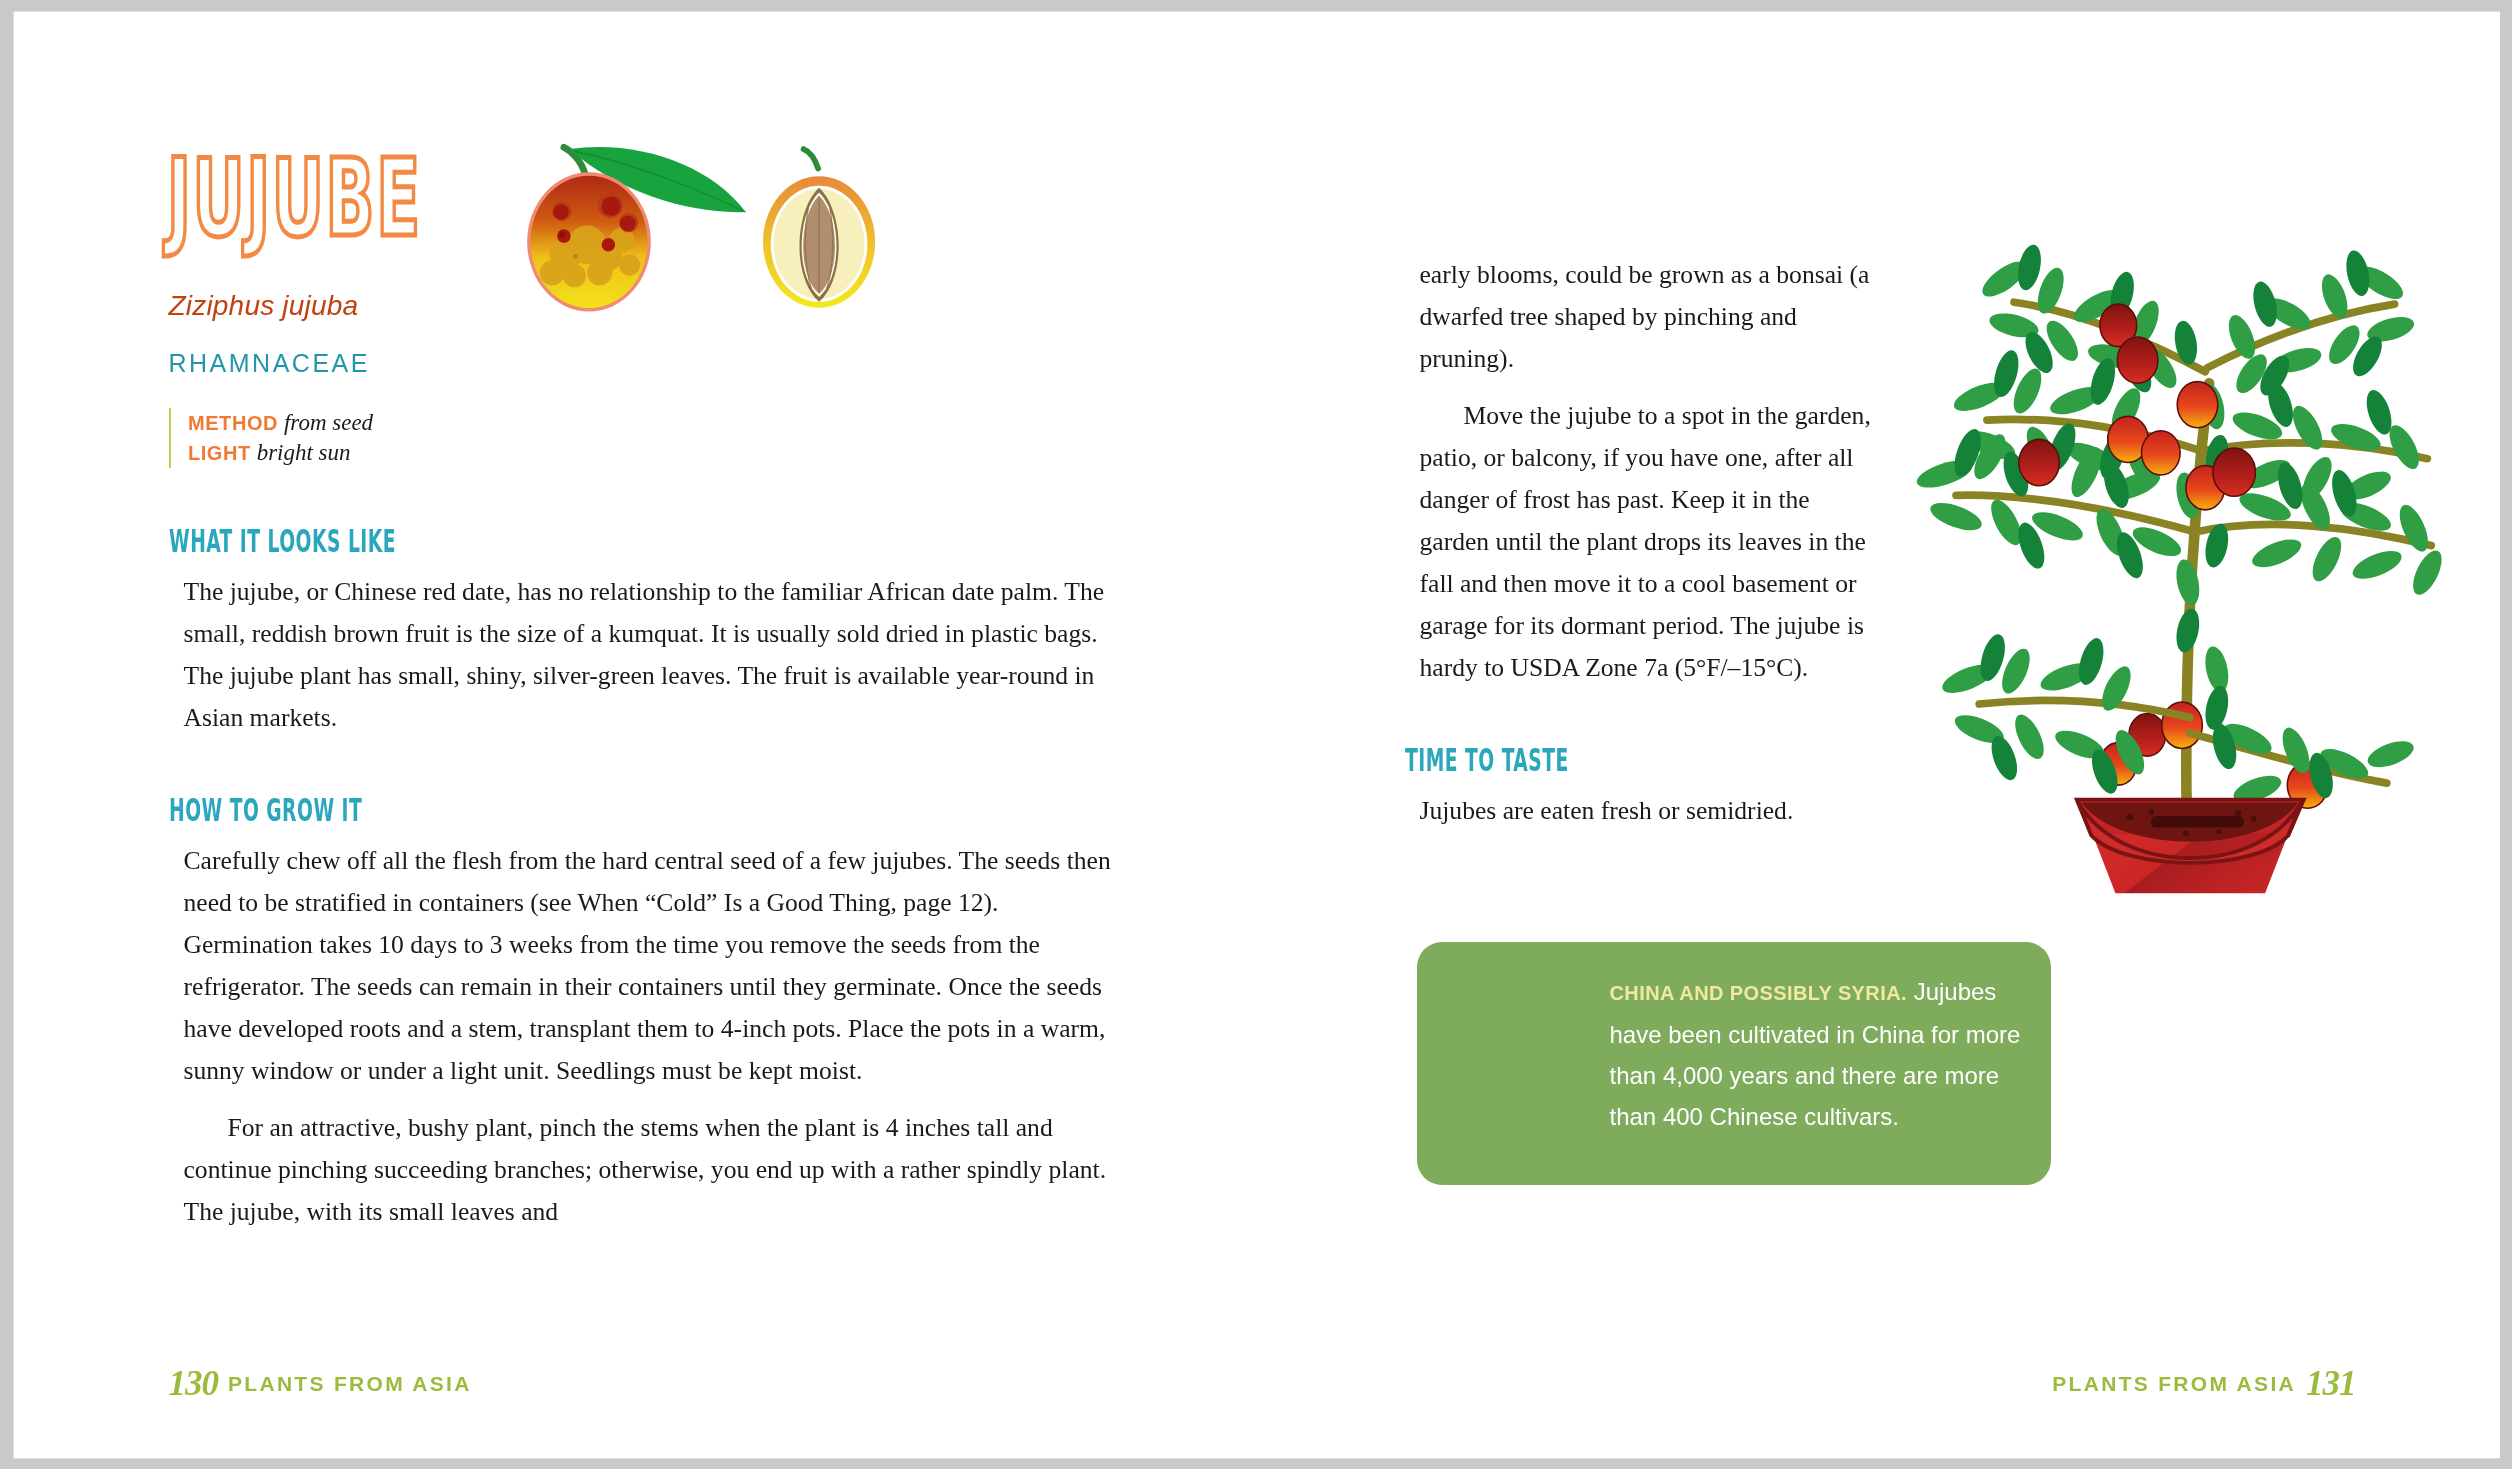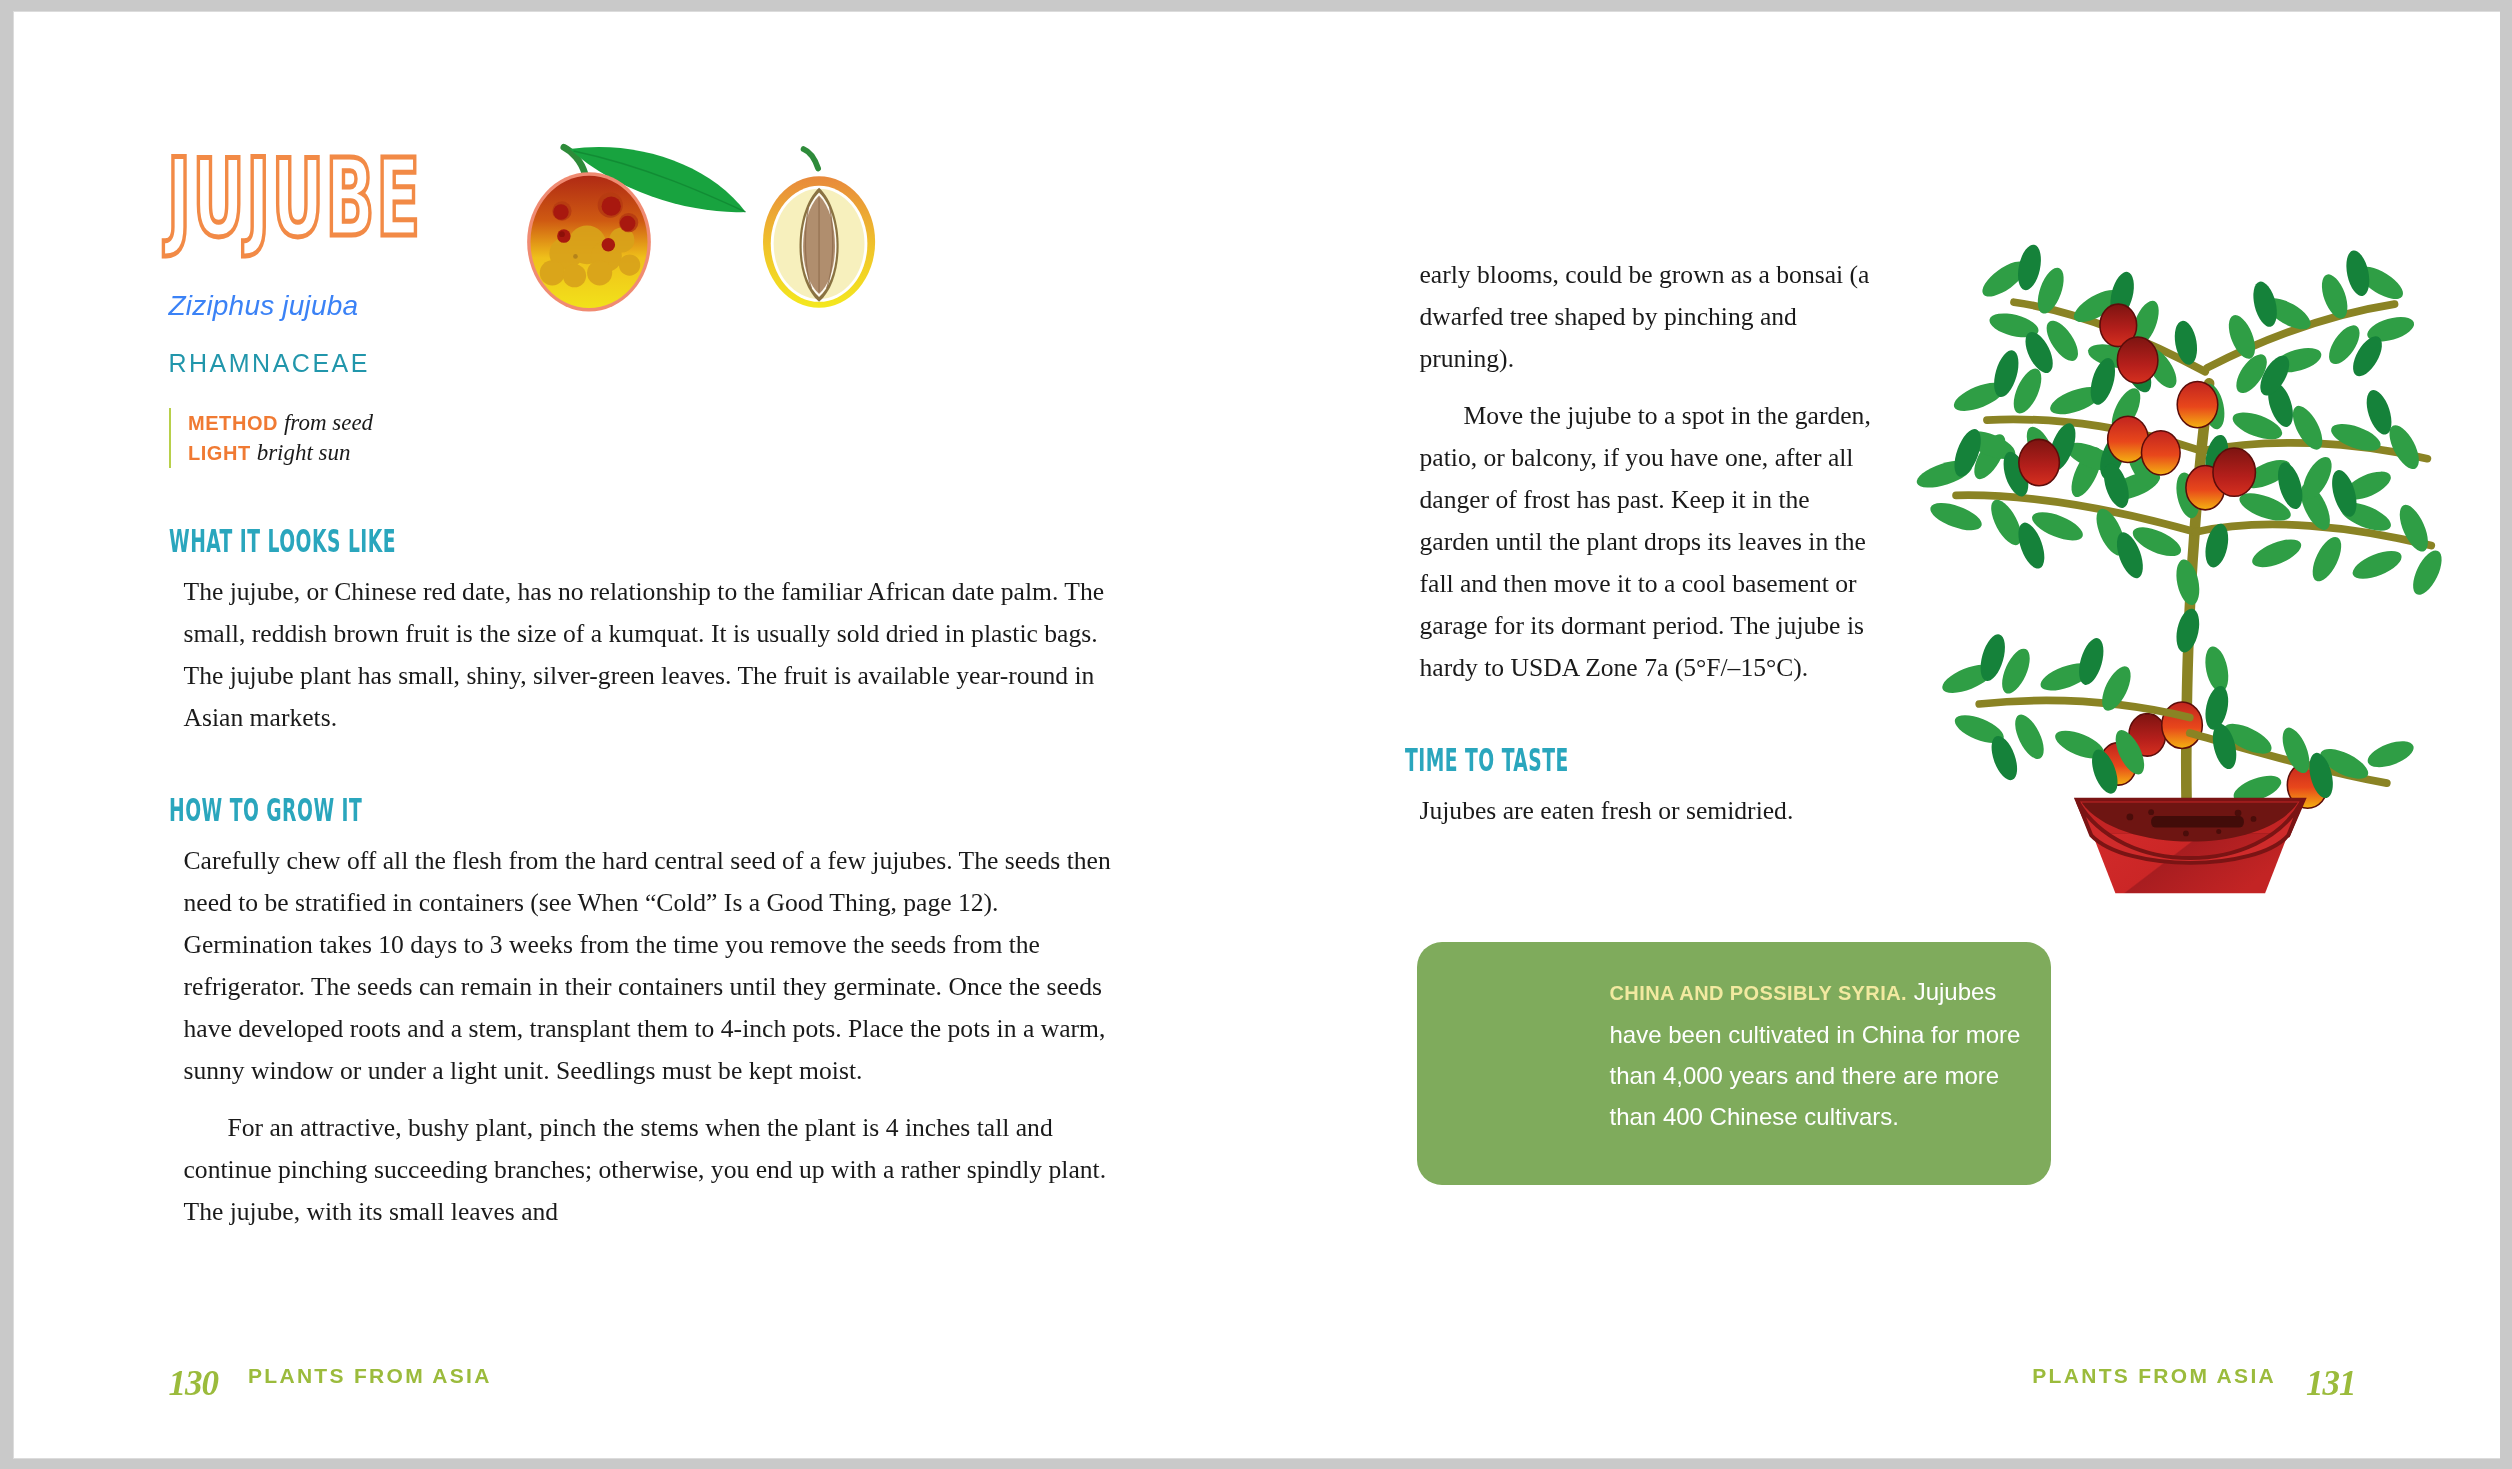--- a/index.html
+++ b/index.html
@@ -29,21 +29,21 @@
     color:#ffffff;
     -webkit-text-stroke:3.9px #f28a46;
     text-transform:uppercase;
     transform:scaleX(0.86) scaleY(1.28);
     transform-origin:left top;
     white-space:nowrap;
   }
   .sci-name{
     position:absolute;left:155px;top:278px;
     font-family:"Liberation Sans",sans-serif;
-    font-style:italic;font-size:28px;color:#3b82f6;letter-spacing:0.2px;
+    font-style:italic;font-size:28px;color:#c2410c;letter-spacing:0.2px;
   }
   .family{
     position:absolute;left:155px;top:337px;
     font-family:"Liberation Sans",sans-serif;
     font-size:25px;color:#2196ab;letter-spacing:2.5px;
   }
 
   
   .facts{position:absolute;left:155px;top:396px;width:696px;display:flex;gap:50px;}
   .fact-col{border-left:2.9px solid #b8d04a;padding-left:17.4px;}
@@ -101,21 +101,21 @@
     position:absolute;left:1596px;top:959px;width:423px;
     font-family:"Liberation Sans",sans-serif;
     color:#ffffff;font-size:24px;line-height:41px;
   }
   .origin-lead{color:#f2e9a0;font-weight:700;font-size:20px;letter-spacing:0.4px;}
 
   
   .folio{
     position:absolute;bottom:54px;
     font-family:"Liberation Sans",sans-serif;
-    display:flex;align-items:flex-start;gap:30px;
+    display:flex;align-items:center;gap:10px;
     color:#9bbb3c;
   }
   .folio-left{left:155px;}
   .folio-right{right:143px;}
   .folio-num{
     font-family:"Liberation Serif",serif;
     font-style:italic;font-weight:700;font-size:35px;color:#9bbb3c;letter-spacing:-1px;
   }
   .folio-label{
     font-family:"Liberation Sans",sans-serif;

